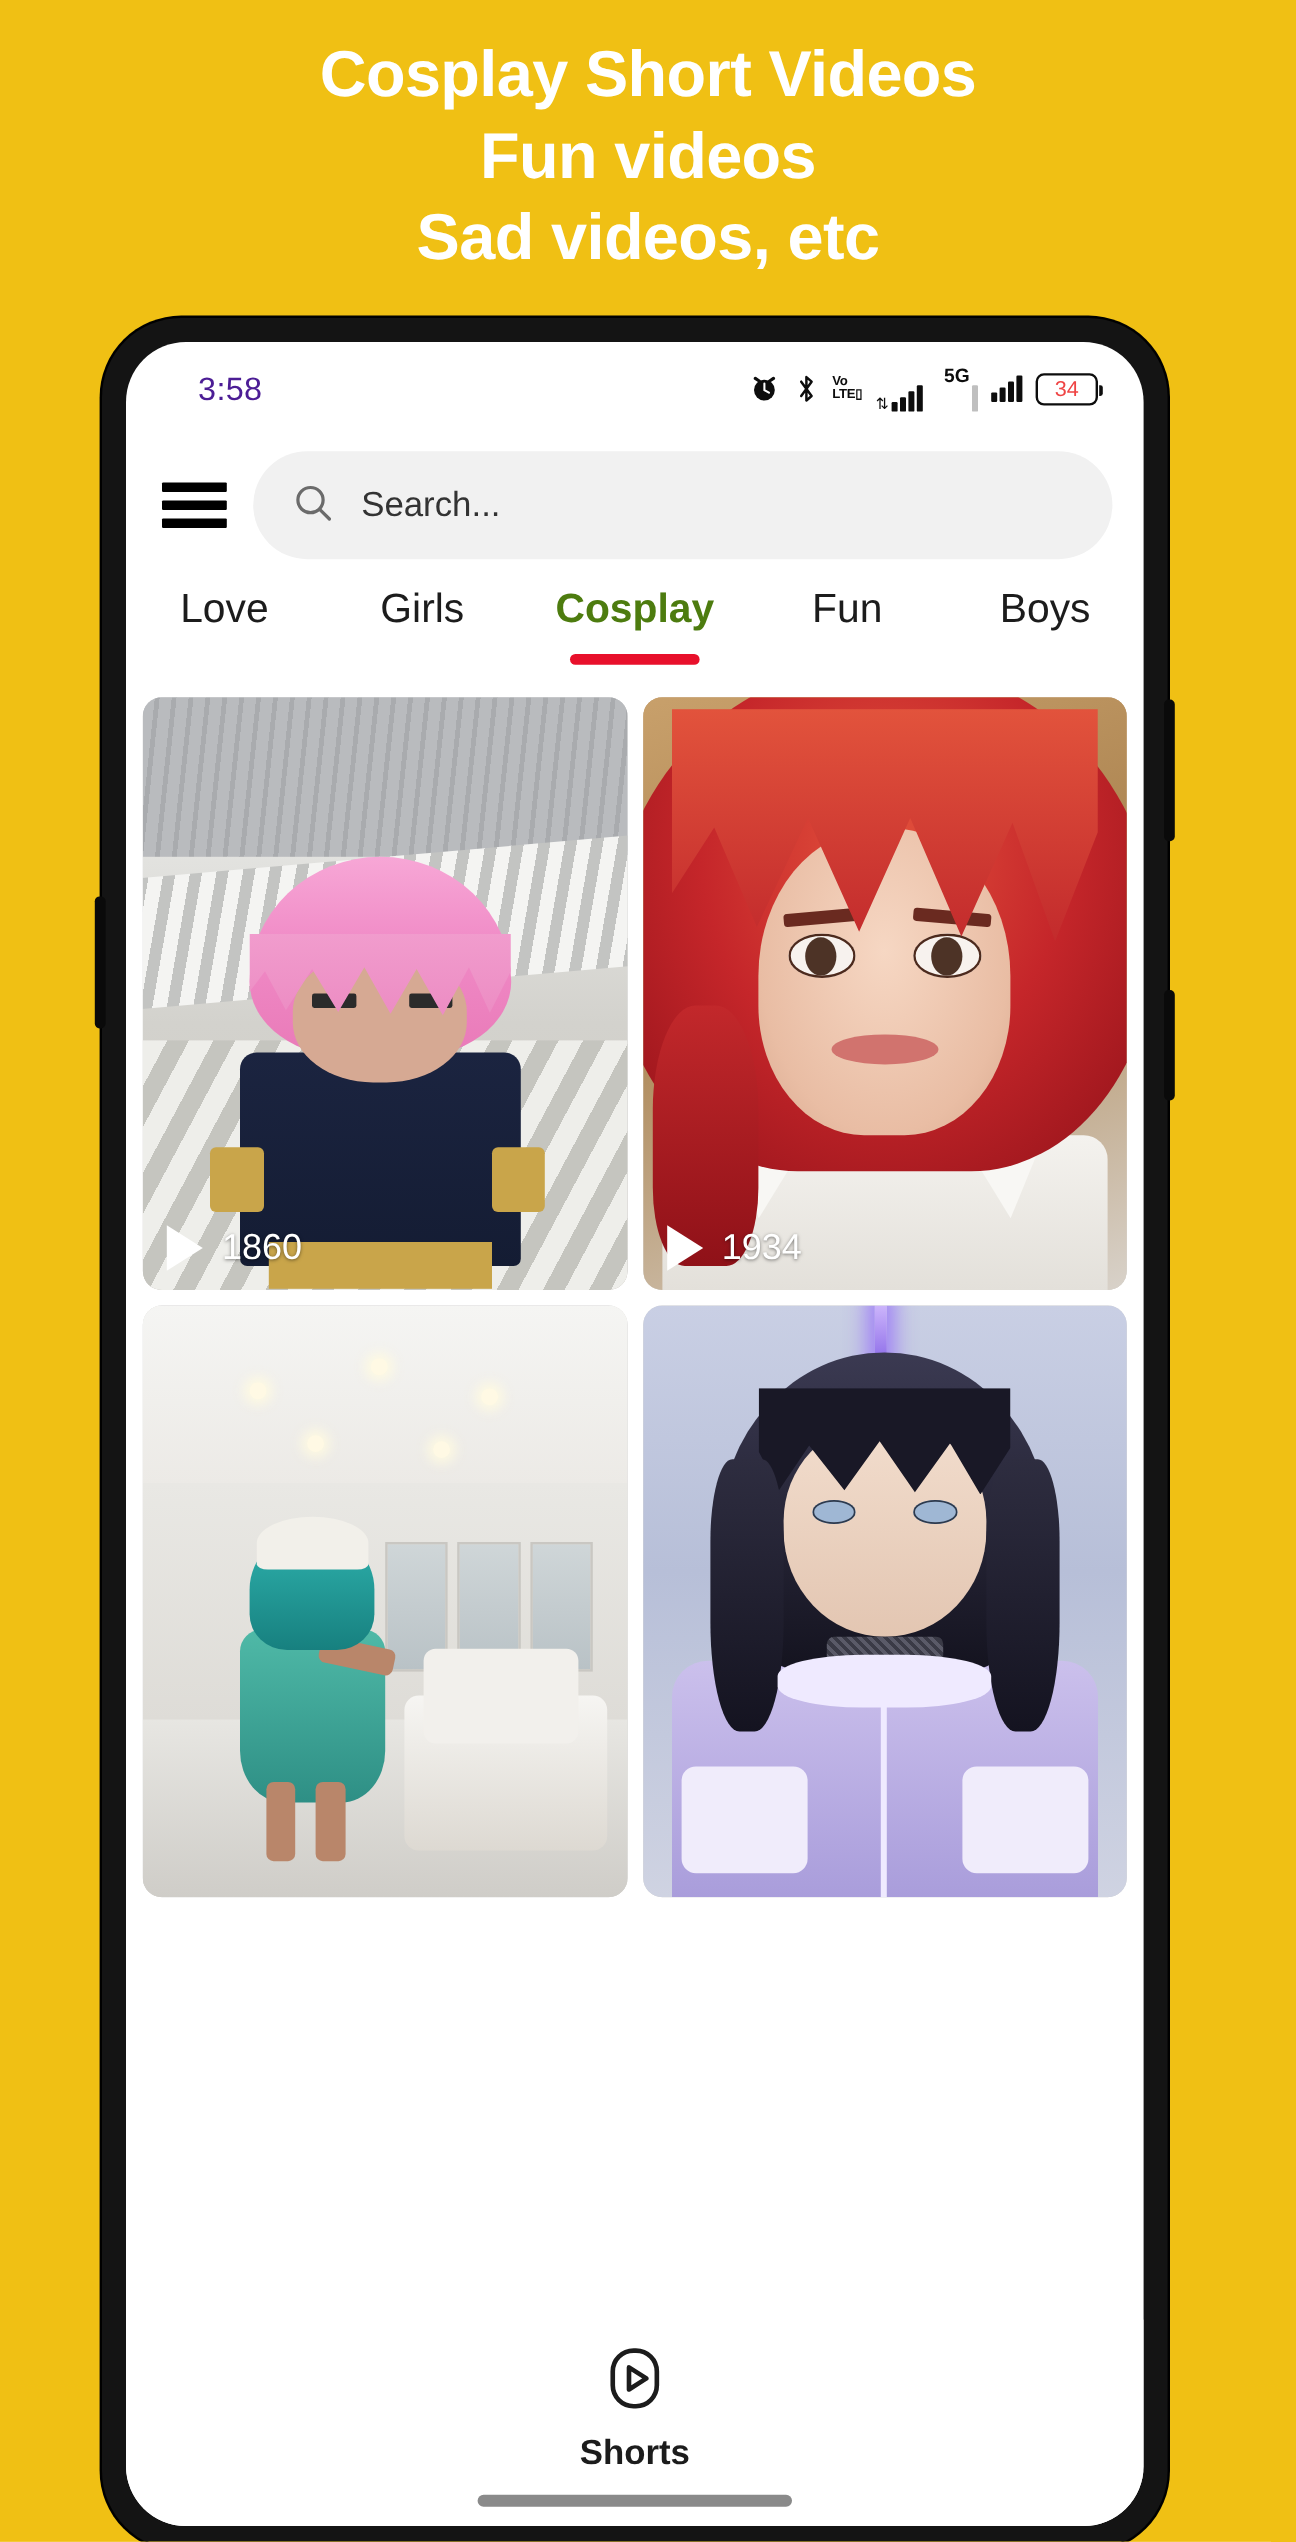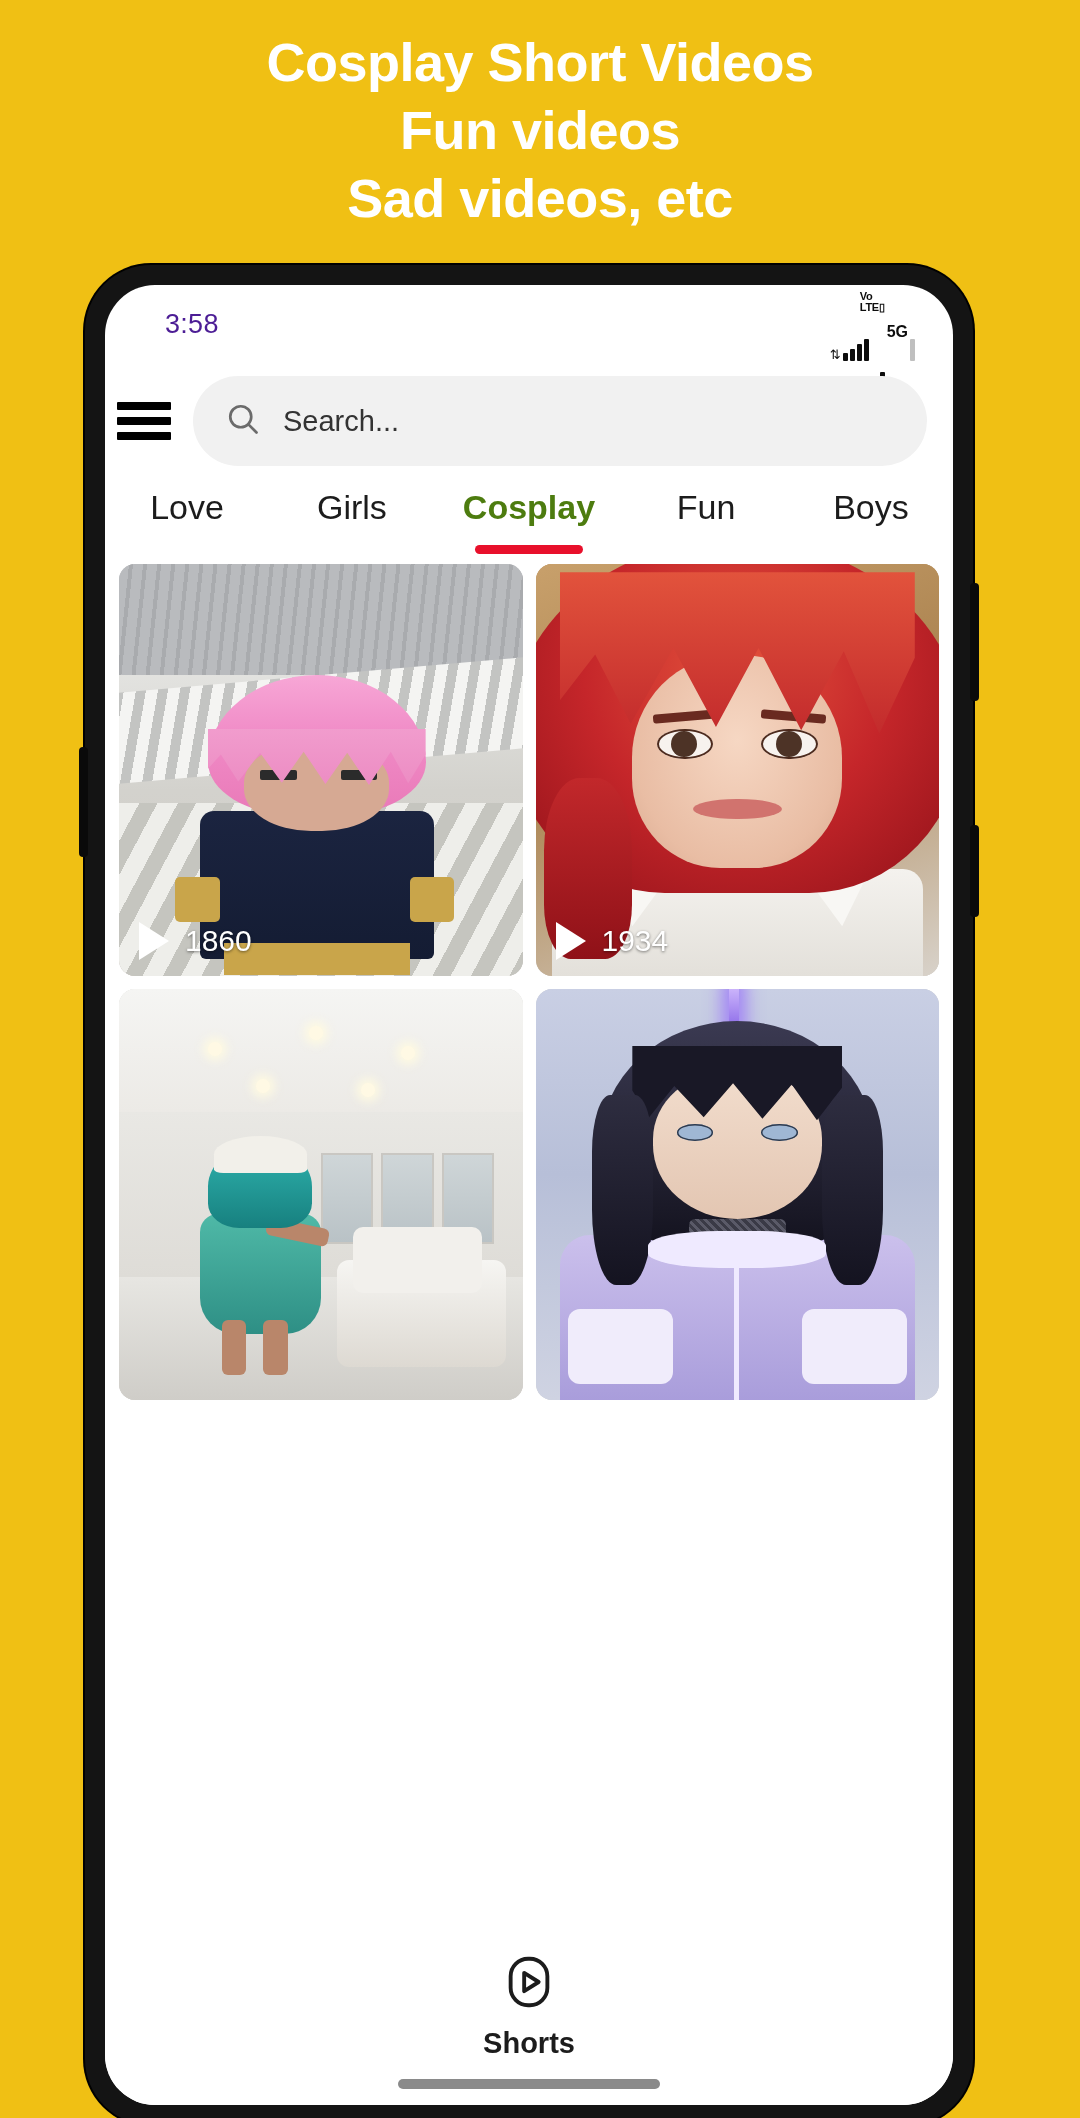--- a/index.html
+++ b/index.html
@@ -92,21 +92,20 @@
   .clock {
     font-size: 27px;
     color: #4c1d95;
     font-weight: 400;
     letter-spacing: 0.3px;
   }
   .status-icons {
     display: flex;
     align-items: center;
     gap: 11px;
-    flex-direction: column;
   }
   .status-icons svg { display: block; }
   .volte {
     font-size: 11px;
     line-height: 11px;
     font-weight: bold;
     color: #0d0d0d;
     text-align: left;
     letter-spacing: -0.3px;
   }
@@ -156,21 +155,21 @@
 
   
   .topbar {
     position: absolute;
     top: 82px;
     left: 0;
     width: 848px;
     height: 108px;
     display: flex;
     align-items: center;
-    padding: 0 26px 0 12px;
+    padding: 0 26px 0 30px;
     box-sizing: border-box;
     gap: 22px;
   }
   .hamburger {
     width: 54px;
     height: 44px;
     display: flex;
     flex-direction: column;
     justify-content: space-between;
     padding: 3px 0;
@@ -230,24 +229,24 @@
     width: 108px;
     height: 9px;
     border-radius: 5px;
     background: transparent;
   }
   .tab.active .indicator { background: #E8102B; }
 
   
   .grid {
     position: absolute;
-    top: 279px;
+    top: 296px;
     left: 14px;
     width: 820px;
-    height: 836px;
+    height: 1000px;
     display: grid;
     grid-template-columns: 1fr 1fr;
     grid-template-rows: 1fr 1fr;
     gap: 13px;
   }
   .card {
     position: relative;
     border-radius: 16px;
     overflow: hidden;
     background: #cfcfcf;

